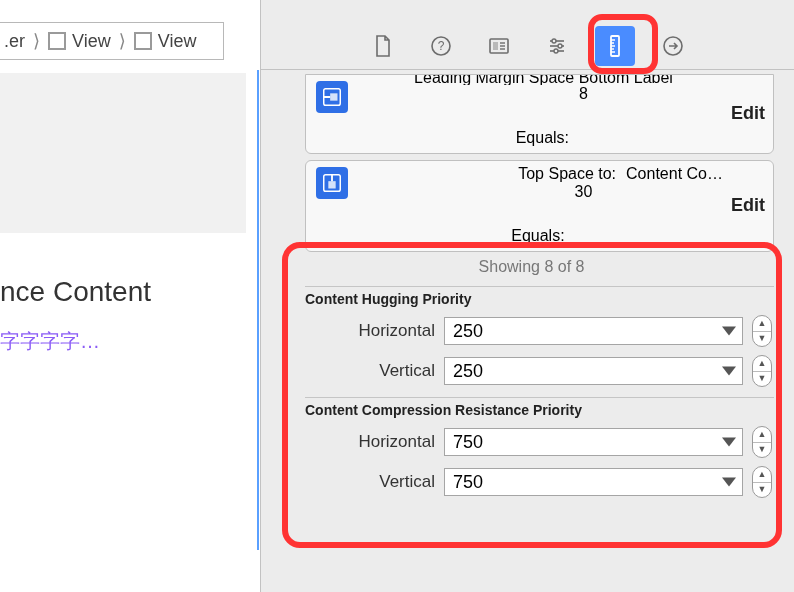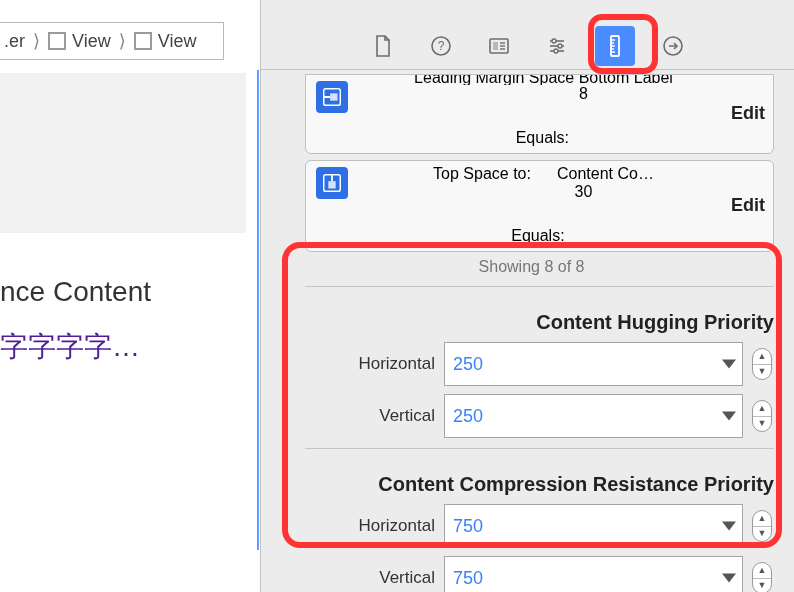--- a/index.html
+++ b/index.html
@@ -38,22 +38,22 @@
     padding: 6px 0;
   }
   .label-line1 {
     font-size: 28px;
     font-weight: 400;
     color: #333;
     white-space: nowrap;
     overflow: hidden;
   }
   .label-line2 {
-    font-size: 28px;
-    color: #4c1d95;
+    font-size: 20px;
+    color: #8b5cf6;
     margin-top: 20px;
     white-space: nowrap;
     overflow: hidden;
     letter-spacing: 0;
   }
 
   
   .breadcrumbs {
     position: absolute;
     left: 0;
@@ -182,46 +182,45 @@
   .cr-icon {
     width: 32px; height: 32px;
     background: #2f6fe6;
     border-radius: 4px;
     display: flex; align-items: center; justify-content: center;
     align-self: start;
     margin-top: 2px;
   }
   .cr-icon svg { width: 22px; height: 22px; }
   .cr-title { text-align: center; white-space: nowrap; overflow: hidden; }
-  .cr-title-pair { display:flex; justify-content:center; gap:26px; }
+  .cr-title-pair { display:flex; justify-content:flex-end; gap:10px; }
   .cr-eq-pair { display:flex; justify-content:center; gap:10px; }
   .cr-eq-label { text-align:right; min-width:70px;margin-top:44px; }
   .cr-eq-val { font-weight:400; }
   .edit-link {
     font-size: 18px; font-weight: 700; color: #222;
     align-self: center;
   }
 
   .showing-text {
     text-align: center;
     font-size: 16px;
     color: #777;
     margin: 6px 0 4px;
   }
 
   
   .section {
     margin: 8px 8px 4px 24px;
   }
   .section-title {
-    font-size: 20px;
+    font-size: 14px;
     font-weight: 700;
     color: #222;
-    margin: 24px 0 8px 0;
-    text-align: right;
+    margin: 4px 0 8px 0;
   }
   .section hr.sep {
     border: none;
     border-top: 1px solid #c5c5c5;
     margin: 10px 0 2px;
   }
   .field-row {
     display: grid;
     grid-template-columns: 130px 1fr 22px;
     align-items: center;
@@ -232,28 +231,28 @@
     grid-template-columns: 140px 1fr;
     margin-left: -10px;
   }
   .field-label {
     text-align: right;
     font-size: 17px;
     color: #333;
   }
   .combo {
     position: relative;
-    height: 44px;
+    height: 28px;
     background: #fff;
     border: 1px solid #a5a5a5;
     display: flex;
     align-items: center;
     padding: 0 28px 0 8px;
     font-size: 18px;
-    color: #3b82f6;
+    color: #000000;
     overflow: hidden;
     white-space: nowrap;
   }
   .combo .caret {
     position: absolute;
     right: 6px; top: 50%;
     transform: translateY(-50%);
     width: 0; height: 0;
     border-left: 7px solid transparent;
     border-right: 7px solid transparent;

